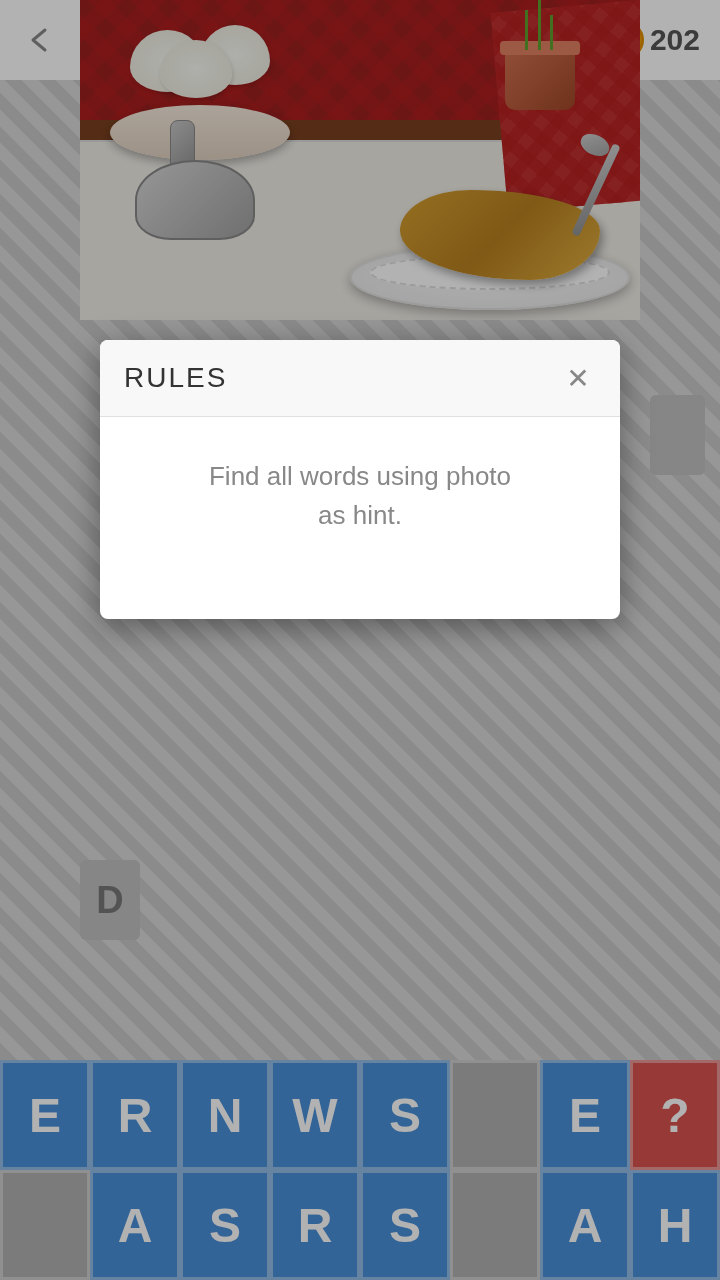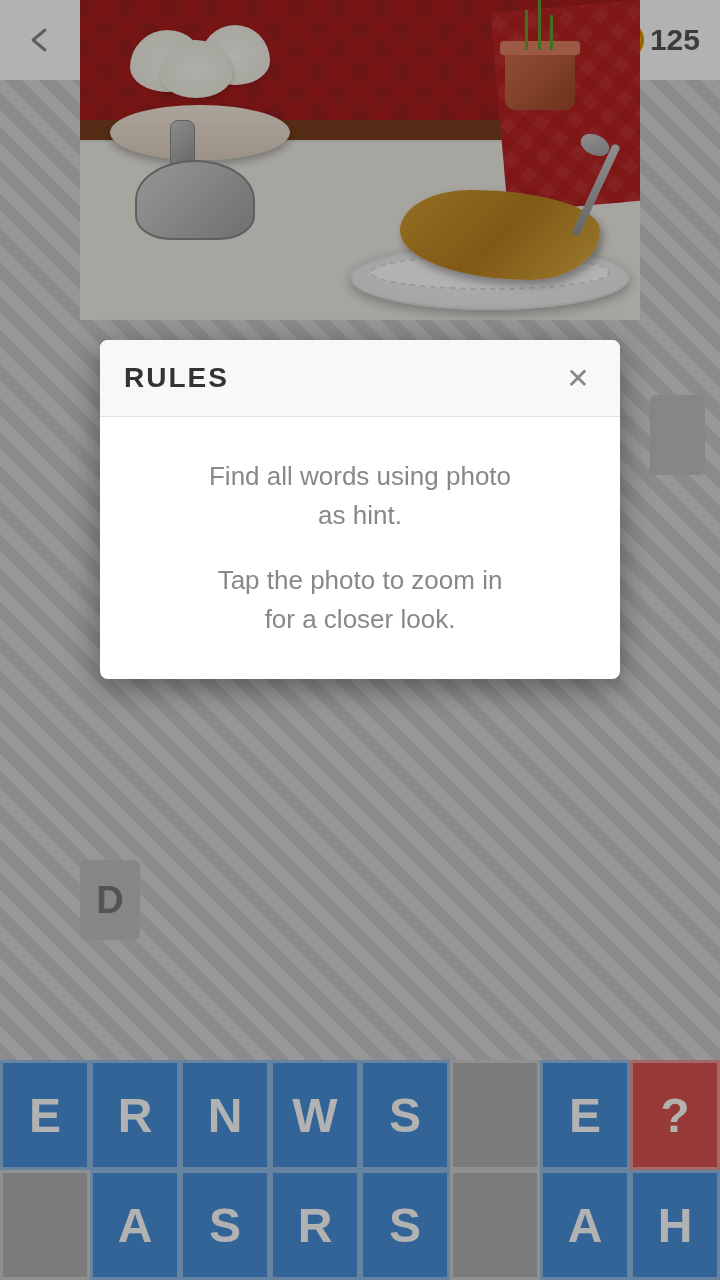--- a/index.html
+++ b/index.html
@@ -271,21 +271,21 @@
       background: #f8f8f8;
       padding: 20px 24px;
       display: flex;
       align-items: center;
       justify-content: space-between;
       border-bottom: 1px solid #e0e0e0;
     }
 
     .modal-title {
       font-size: 28px;
-      font-weight: bold;
+      font-weight: normal;
       color: #333;
       letter-spacing: 2px;
     }
 
     .modal-close {
       width: 36px;
       height: 36px;
       display: flex;
       align-items: center;
       justify-content: center;
@@ -296,21 +296,21 @@
 
     .modal-body {
       padding: 40px 30px;
       text-align: center;
     }
 
     .modal-text-primary {
       font-size: 26px;
       color: #888;
       line-height: 1.5;
-      margin-bottom: 26px;
+      margin-bottom: 44px;
     }
 
     .modal-text-secondary {
       font-size: 26px;
       color: #888;
       line-height: 1.5;
     }
 
     .modal-ok-btn {
       display: block;
@@ -357,21 +357,21 @@
     <svg width="30" height="30" viewBox="0 0 30 30">
       <polyline points="20,5 8,15 20,25" stroke="#888" stroke-width="3" fill="none" stroke-linecap="round" stroke-linejoin="round"></polyline>
     </svg>
   </div>
   <div class="header-center">
     <div class="header-title">LEVEL 1</div>
     <div class="header-subtitle">solved 0 of 5</div>
   </div>
   <div class="header-coins">
     <div class="coin-icon">©</div>
-    <span class="coin-amount">125</span>
+    <span class="coin-amount">202</span>
   </div>
 </div>
 
 <div class="game-area"></div>
 
 <div class="image-container">
   <div class="food-scene">
 
     <div style="position:absolute;top:0;left:0;right:0;bottom:0;background:#7a4020;"></div>
 
@@ -471,18 +471,15 @@
     <div class="modal-header">
       <span class="modal-title">RULES</span>
       <div class="modal-close">
         <span>✕</span>
       </div>
     </div>
     <div class="modal-body">
       <div class="modal-text-primary">
         Find all words using photo<br>as hint.
       </div>
-      <div class="modal-text-secondary">
-        Tap the photo to zoom in<br>for a closer look.
-      </div>
     </div>
   </div>
 </div>
 
 </body></html>

